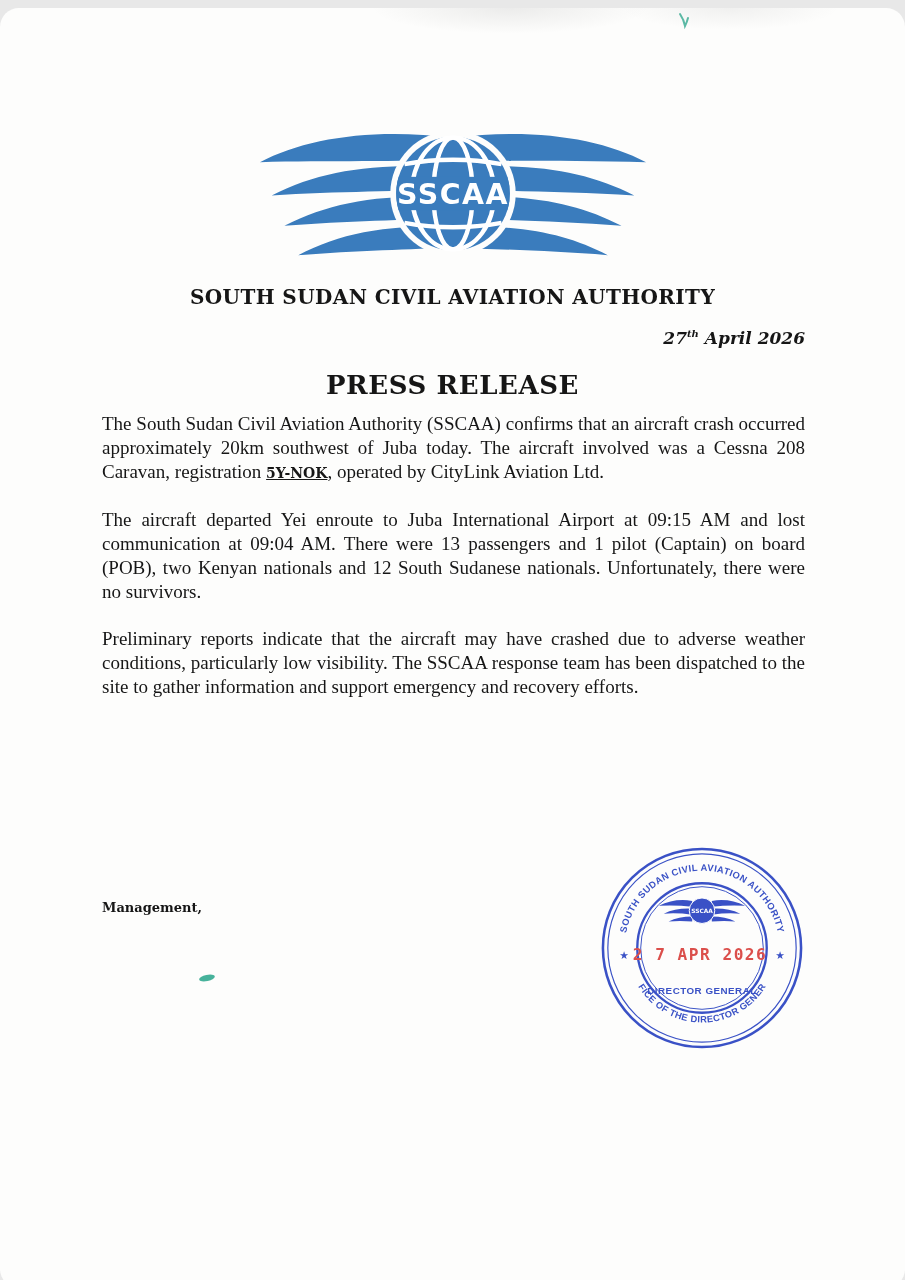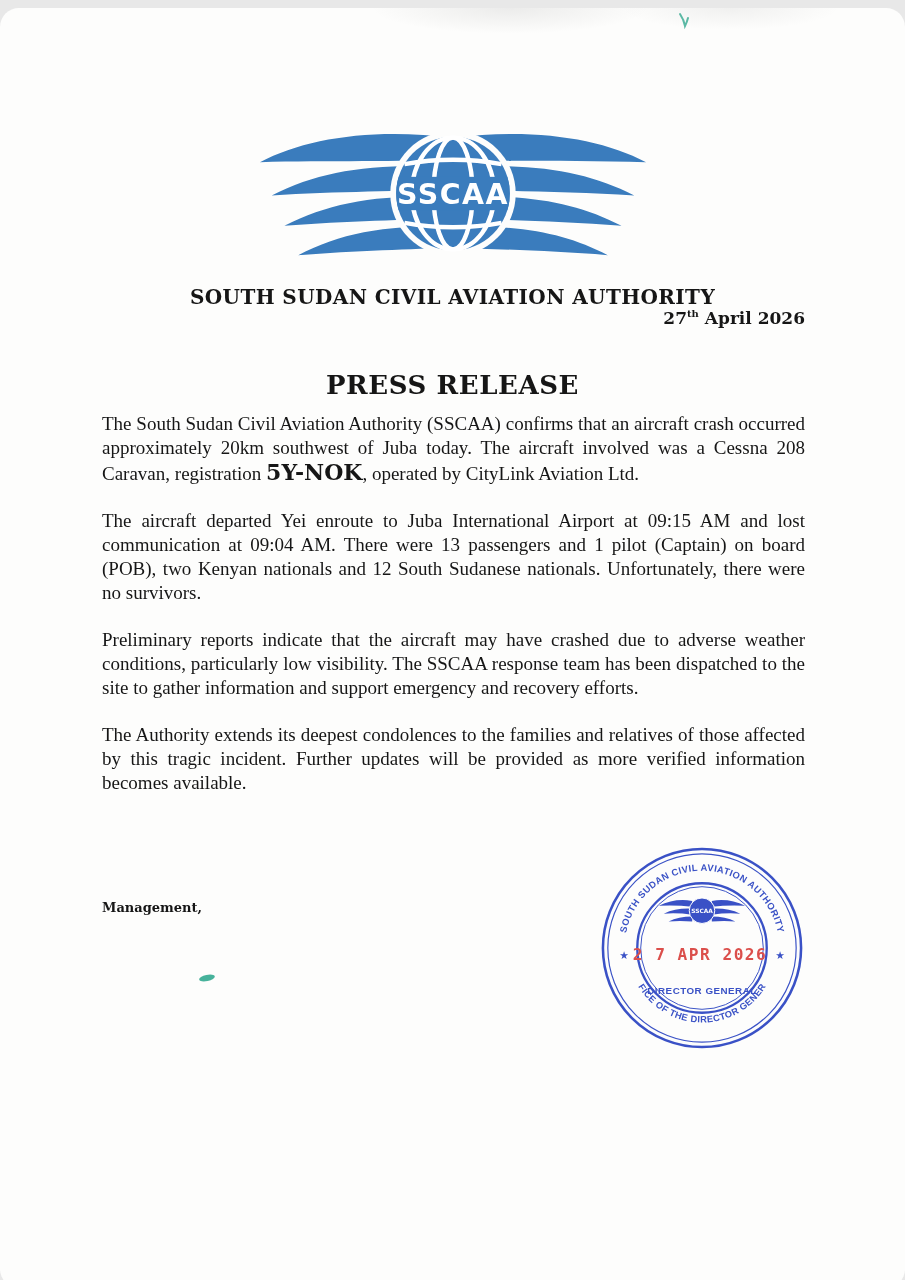--- a/index.html
+++ b/index.html
@@ -30,41 +30,41 @@
 
   .logo-svg{position:absolute;left:257px;top:102px;width:392px;height:167px;}
 
   .authority-title{
     position:absolute;top:277px;left:0;width:100%;
     text-align:center;
     font-family:"DejaVu Serif", serif;
     font-weight:bold;font-size:20px;letter-spacing:.4px;
   }
   .date-line{
-    position:absolute;top:300px;right:100px;
+    position:absolute;top:320px;right:100px;
     font-family:"DejaVu Serif", serif;
-    font-weight:bold;font-size:17px;
+    font-weight:bold;font-size:17px;font-style:italic;
   }
   .date-line sup{font-size:10px;vertical-align:super;}
   .press-release-heading{
     position:absolute;top:362px;left:0;width:100%;
     text-align:center;
     font-family:"DejaVu Serif", serif;
     font-weight:bold;font-size:26px;letter-spacing:.6px;
   }
   .body-paragraphs{
     position:absolute;left:102px;top:404px;width:703px;
   }
   .body-paragraphs p{
     font-size:19px;line-height:24px;
     text-align:justify;
     margin:0 0 23px 0;
     color:var(--ink);
   }
-  .body-paragraphs strong{font-family:"DejaVu Serif", serif;font-size:22px;}
+  .body-paragraphs strong{font-family:"DejaVu Serif", serif;font-size:14px;text-decoration:underline;}
   .signature{
     position:absolute;left:102px;top:886px;
     font-family:"DejaVu Serif", serif;
     font-weight:bold;font-size:13px;line-height:27px;
   }
   .stamp-svg{position:absolute;left:599px;top:837px;width:206px;height:206px;opacity:.93;}
 
   .ink-check{position:absolute;left:676px;top:2px;width:22px;height:26px;opacity:.75;}
   .ink-dash{
     position:absolute;left:199px;top:967px;width:16px;height:6px;
@@ -120,21 +120,20 @@
   <h1 class="authority-title">SOUTH SUDAN CIVIL AVIATION AUTHORITY</h1>
 
   <div class="date-line"><span>27</span><sup>th</sup><span> April 2026</span></div>
 
   <h2 class="press-release-heading">PRESS RELEASE</h2>
 
   <div class="body-paragraphs">
       <p><span>The South Sudan Civil Aviation Authority (SSCAA) confirms that an aircraft crash occurred approximately 20km southwest of Juba today. The aircraft involved was a Cessna 208 Caravan, registration </span><strong>5Y-NOK</strong><span>, operated by CityLink Aviation Ltd.</span></p>
       <p><span>The aircraft departed Yei enroute to Juba International Airport at 09:15 AM and lost communication at 09:04 AM. There were 13 passengers and 1 pilot (Captain) on board (POB), two Kenyan nationals and 12 South Sudanese nationals. Unfortunately, there were no survivors.</span></p>
       <p><span>Preliminary reports indicate that the aircraft may have crashed due to adverse weather conditions, particularly low visibility. The SSCAA response team has been dispatched to the site to gather information and support emergency and recovery efforts.</span></p>
-      <p><span>The Authority extends its deepest condolences to the families and relatives of those affected by this tragic incident. Further updates will be provided as more verified information becomes available.</span></p>
     </div>
 
   <div class="signature">
     <div>Management,</div>
   </div>
 
   <svg class="stamp-svg" viewBox="0 0 210 210">
     <defs>
       <path id="arcTop" d="M 27.5 89.9 A 79 79 0 0 1 182.5 89.9"></path>
       <path id="arcBottom" d="M 39.2 143 A 76 76 0 0 0 170.8 143"></path>

